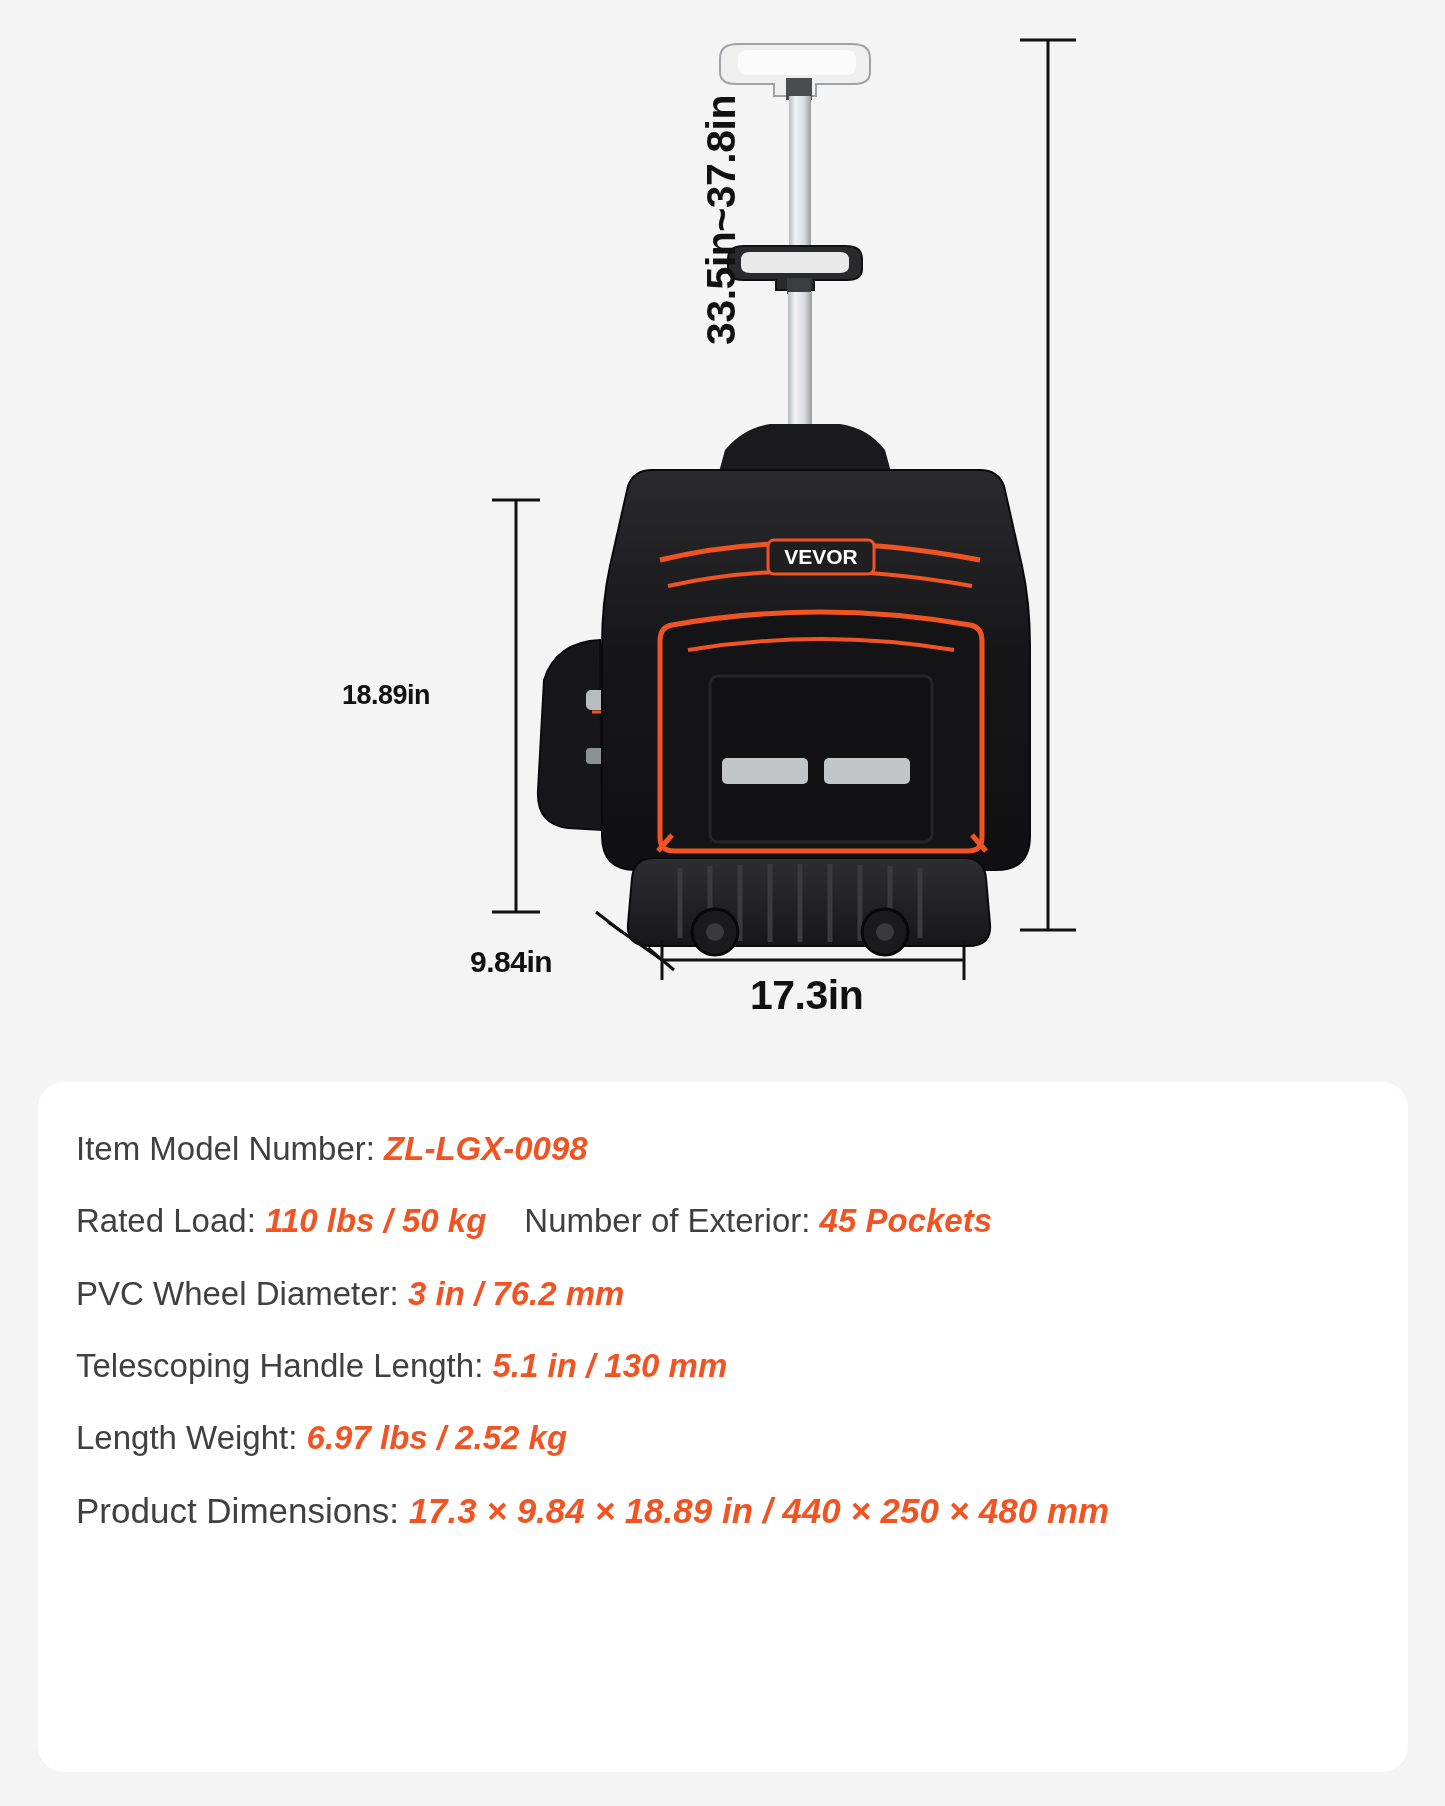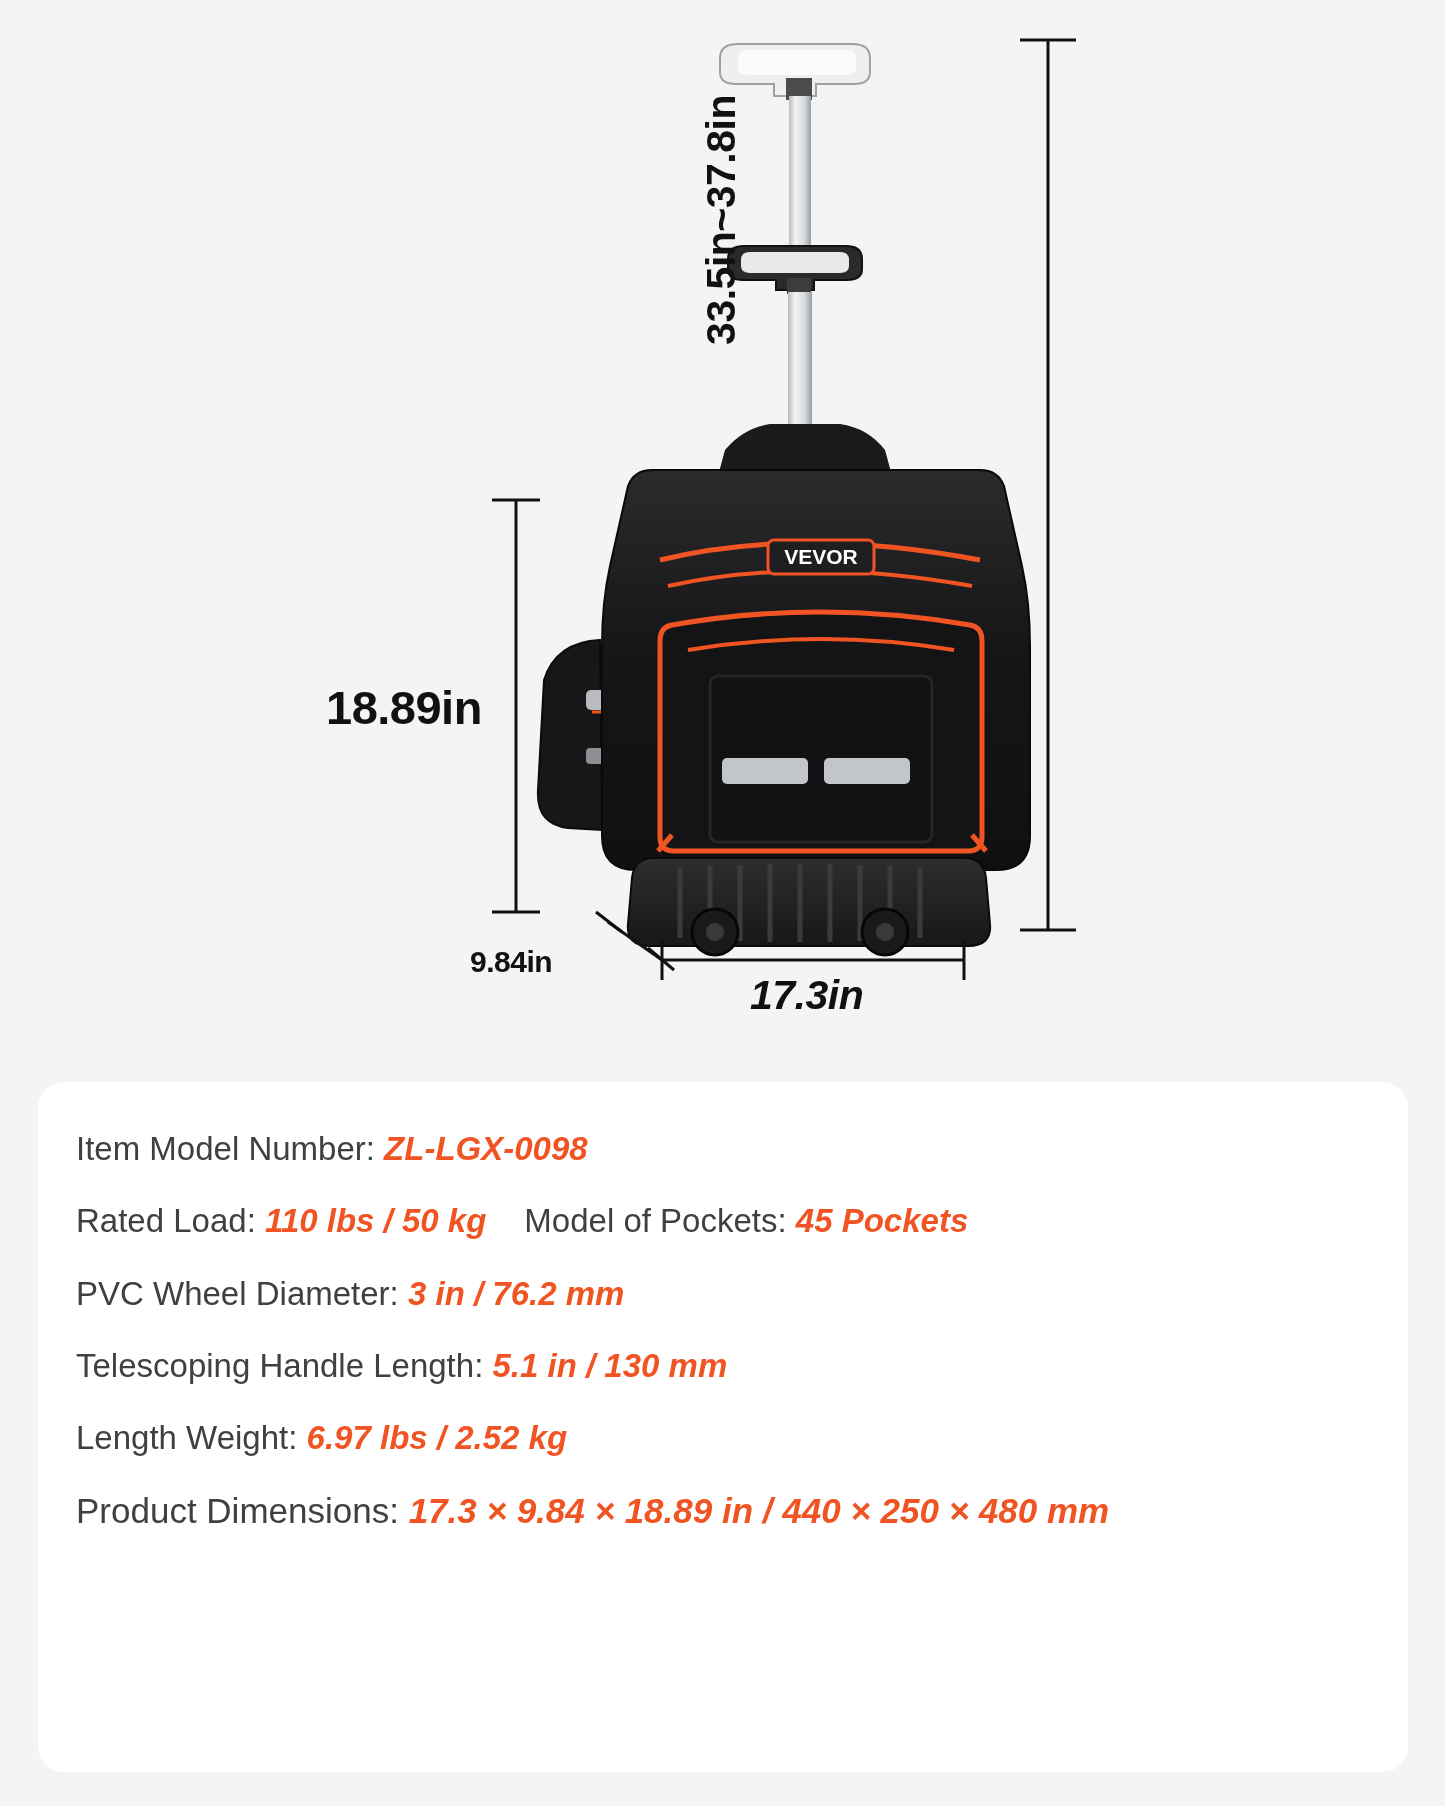--- a/index.html
+++ b/index.html
@@ -33,34 +33,33 @@
   }
   .dim-height-right {
     right: 700px;
     top: 95px;
     font-size: 41px;
     writing-mode: vertical-rl;
     transform: rotate(180deg);
     white-space: nowrap;
   }
   .dim-left {
-    left: 326px;
+    left: 342px;
     top: 680px;
-    font-size: 47px;
+    font-size: 27px;
   }
   .dim-depth {
     left: 470px;
     top: 945px;
     font-size: 30px;
   }
   .dim-width {
     left: 750px;
     top: 972px;
     font-size: 41px;
-    font-style: italic;
   }
 
   
   .spec-card {
     position: absolute;
     left: 38px;
     top: 1082px;
     width: 1370px;
     height: 690px;
     background: #ffffff;
@@ -221,21 +220,21 @@
   </div>
 
   <div class="spec-card">
 
     <div class="spec-row">
       <span class="lbl">Item Model Number: </span><span class="val">ZL-LGX-0098</span>
     </div>
 
 
     <div class="spec-row">
-      <span class="lbl">Rated Load: </span><span class="val">110 lbs / 50 kg</span><span class="gap"></span><span class="lbl">Model of Pockets: </span><span class="val">45 Pockets</span>
+      <span class="lbl">Rated Load: </span><span class="val">110 lbs / 50 kg</span><span class="gap"></span><span class="lbl">Number of Exterior: </span><span class="val">45 Pockets</span>
     </div>
 
     <div class="spec-row">
       <span class="lbl">PVC Wheel Diameter: </span><span class="val">3 in / 76.2 mm</span>
     </div>
 
     <div class="spec-row">
       <span class="lbl">Telescoping Handle Length: </span><span class="val">5.1 in / 130 mm</span>
     </div>
 

